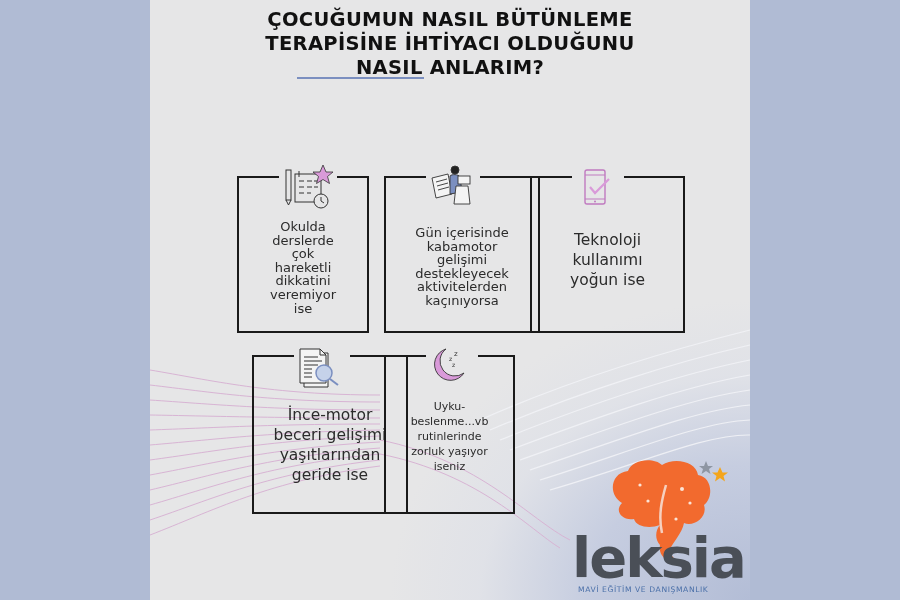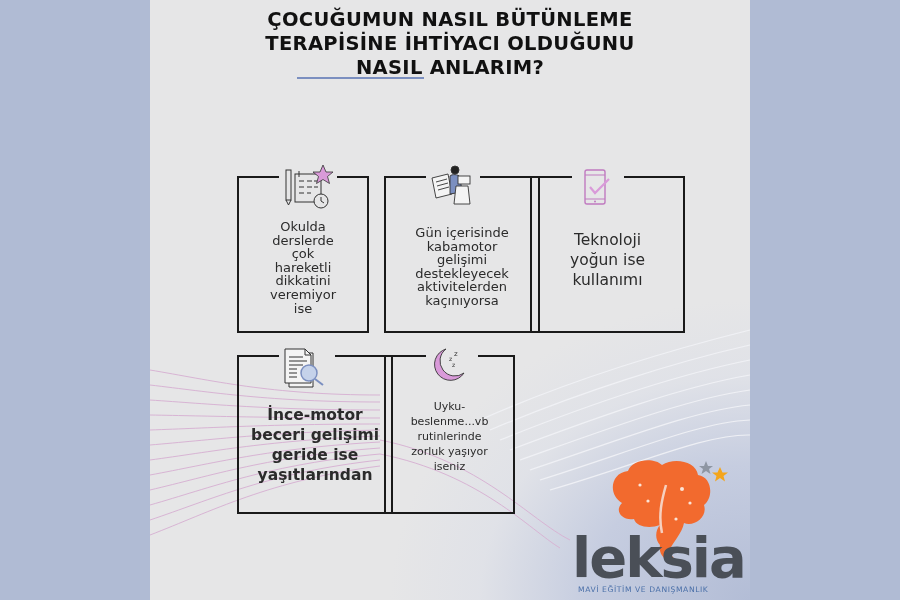--- a/index.html
+++ b/index.html
@@ -123,47 +123,47 @@
     <div class="gap" style="left:40px; width:52px;"></div>
     <svg class="icon" style="left:50px; top:-10px;" width="30" height="40" viewBox="0 0 30 40">
       <rect x="3" y="2" width="20" height="34" rx="2" fill="none" stroke="#c07ac0" stroke-width="1.4"></rect>
       <line x1="3" y1="7" x2="23" y2="7" stroke="#c07ac0" stroke-width="1"></line>
       <line x1="3" y1="31" x2="23" y2="31" stroke="#c07ac0" stroke-width="1"></line>
       <circle cx="13" cy="33.5" r="1" fill="#c07ac0"></circle>
       <path d="M8 19 L13 25 L27 11" fill="none" stroke="#d99ad9" stroke-width="2.2"></path>
     </svg>
     <div class="txt big" style="top:52px;">
       <div>Teknoloji</div>
+      <div>kullanımı</div>
       <div>yoğun ise</div>
-      <div>kullanımı</div>
     </div>
   </div>
 
-  <div class="box" style="left:87px; top:355px; width:156px; height:159px;font-weight:bold;">
+  <div class="box" style="left:102px; top:355px; width:156px; height:159px;">
     <div class="gap" style="left:40px; width:56px;"></div>
     <svg class="icon" style="left:44px; top:-10px;" width="50" height="42" viewBox="0 0 50 42">
       <g fill="#f4f4f4" stroke="#333" stroke-width="1">
         <path d="M6 6 L6 40 L30 40 L30 6 Z"></path>
         <path d="M2 2 L22 2 L28 8 L28 36 L2 36 Z"></path>
         <path d="M22 2 L22 8 L28 8" fill="none"></path>
         <line x1="6" y1="10" x2="20" y2="10"></line>
           <line x1="6" y1="14" x2="24" y2="14"></line>
           <line x1="6" y1="18" x2="20" y2="18"></line>
         <line x1="6" y1="22" x2="14" y2="22"></line>
           <line x1="6" y1="26" x2="14" y2="26"></line>
           <line x1="6" y1="30" x2="14" y2="30"></line>
       </g>
       <circle cx="26" cy="26" r="8" fill="#c5d2ea" stroke="#7b8fc0" stroke-width="1.5"></circle>
       <line x1="32" y1="32" x2="40" y2="38" stroke="#7b8fc0" stroke-width="2"></line>
     </svg>
     <div class="txt big" style="top:48px;">
       <div>İnce-motor</div>
       <div>beceri gelişimi</div>
+      <div>yaşıtlarından</div>
       <div>geride ise</div>
-      <div>yaşıtlarından</div>
     </div>
   </div>
 
   <div class="box" style="left:234px; top:355px; width:131px; height:159px;">
     <div class="gap" style="left:40px; width:52px;"></div>
     <svg class="icon" style="left:44px; top:-12px;" width="40" height="40" viewBox="0 0 40 40">
       <path d="M16 4 A 16 16 0 1 0 34 28 A 13 13 0 0 1 16 4 Z" fill="#d99ad9" stroke="#333" stroke-width="0.9"></path>
       <text x="19" y="16" font-size="6" font-family="DejaVu Sans, sans-serif" fill="#333">z</text>
       <text x="24" y="11" font-size="7" font-family="DejaVu Sans, sans-serif" fill="#333">z</text>
       <text x="22" y="22" font-size="6" font-family="DejaVu Sans, sans-serif" fill="#333">z</text>

